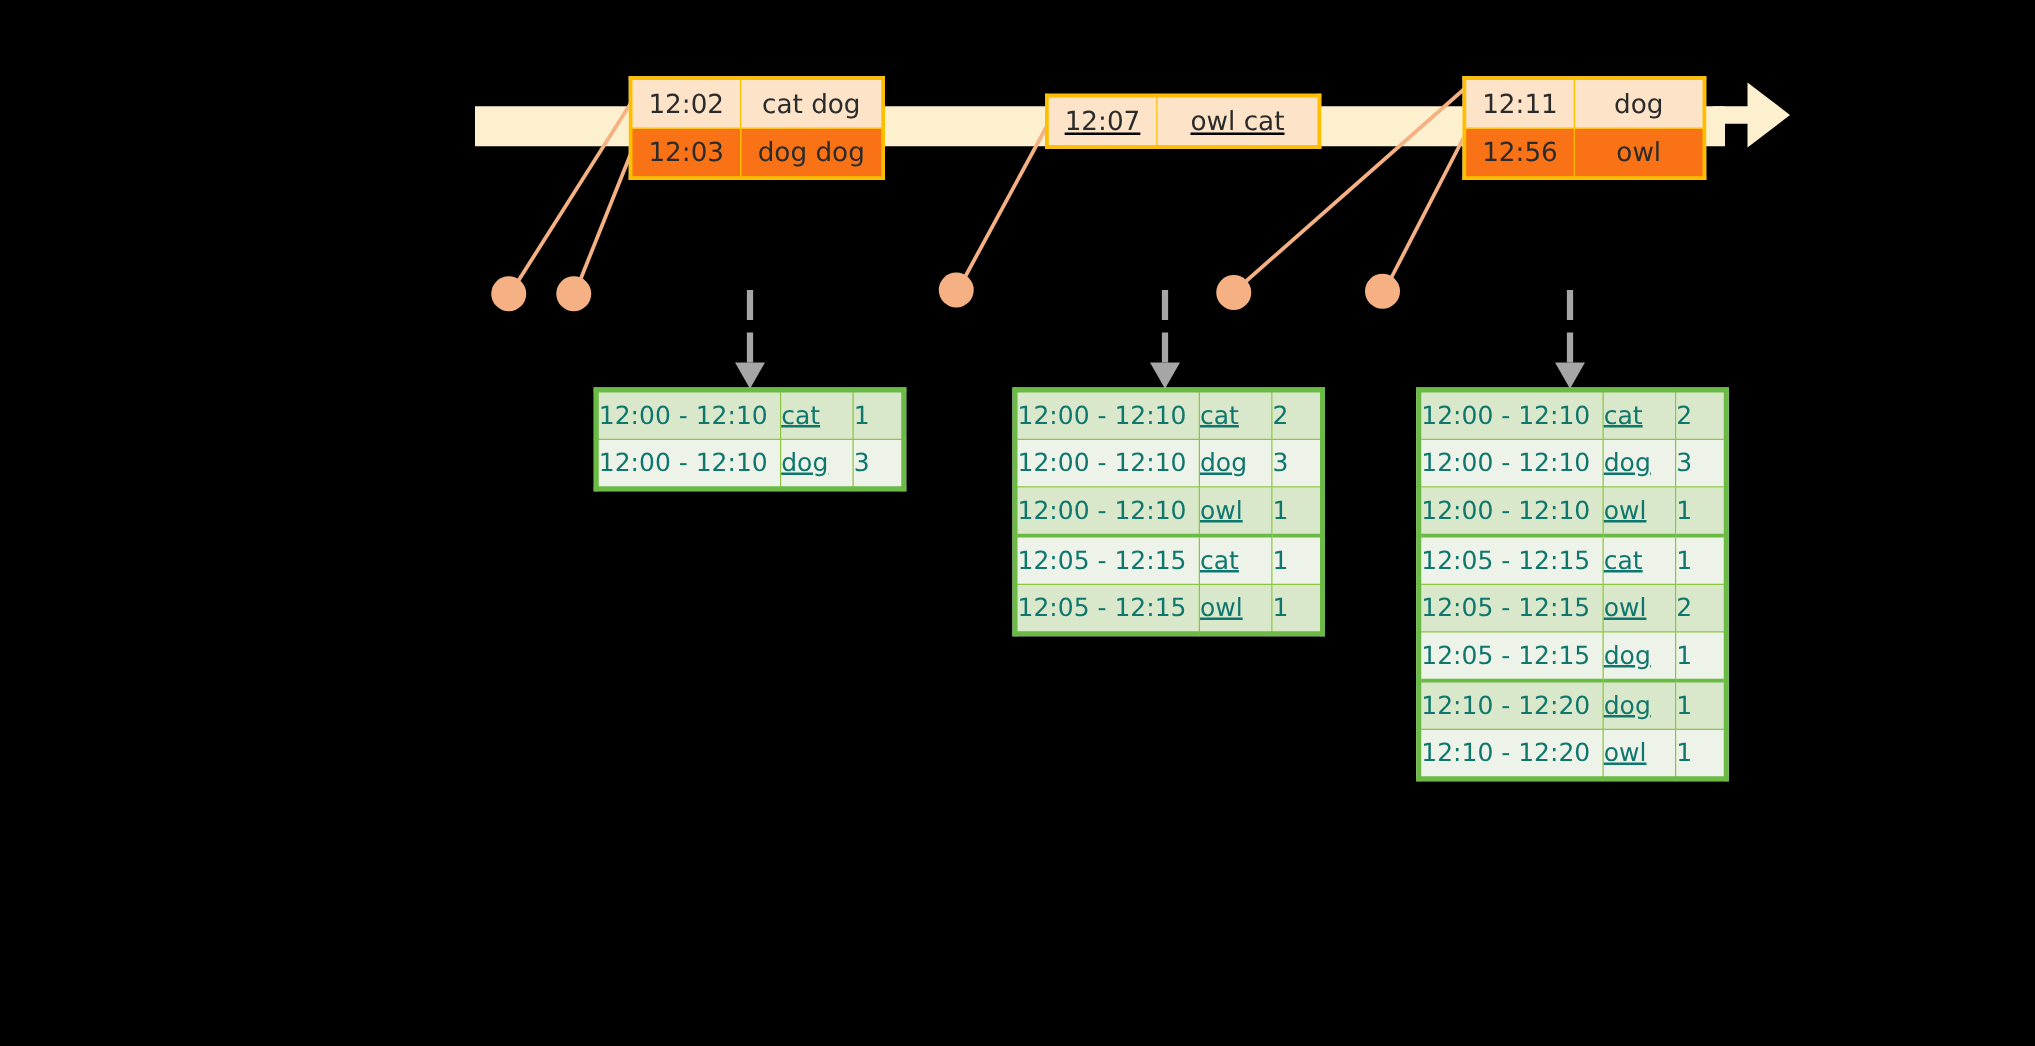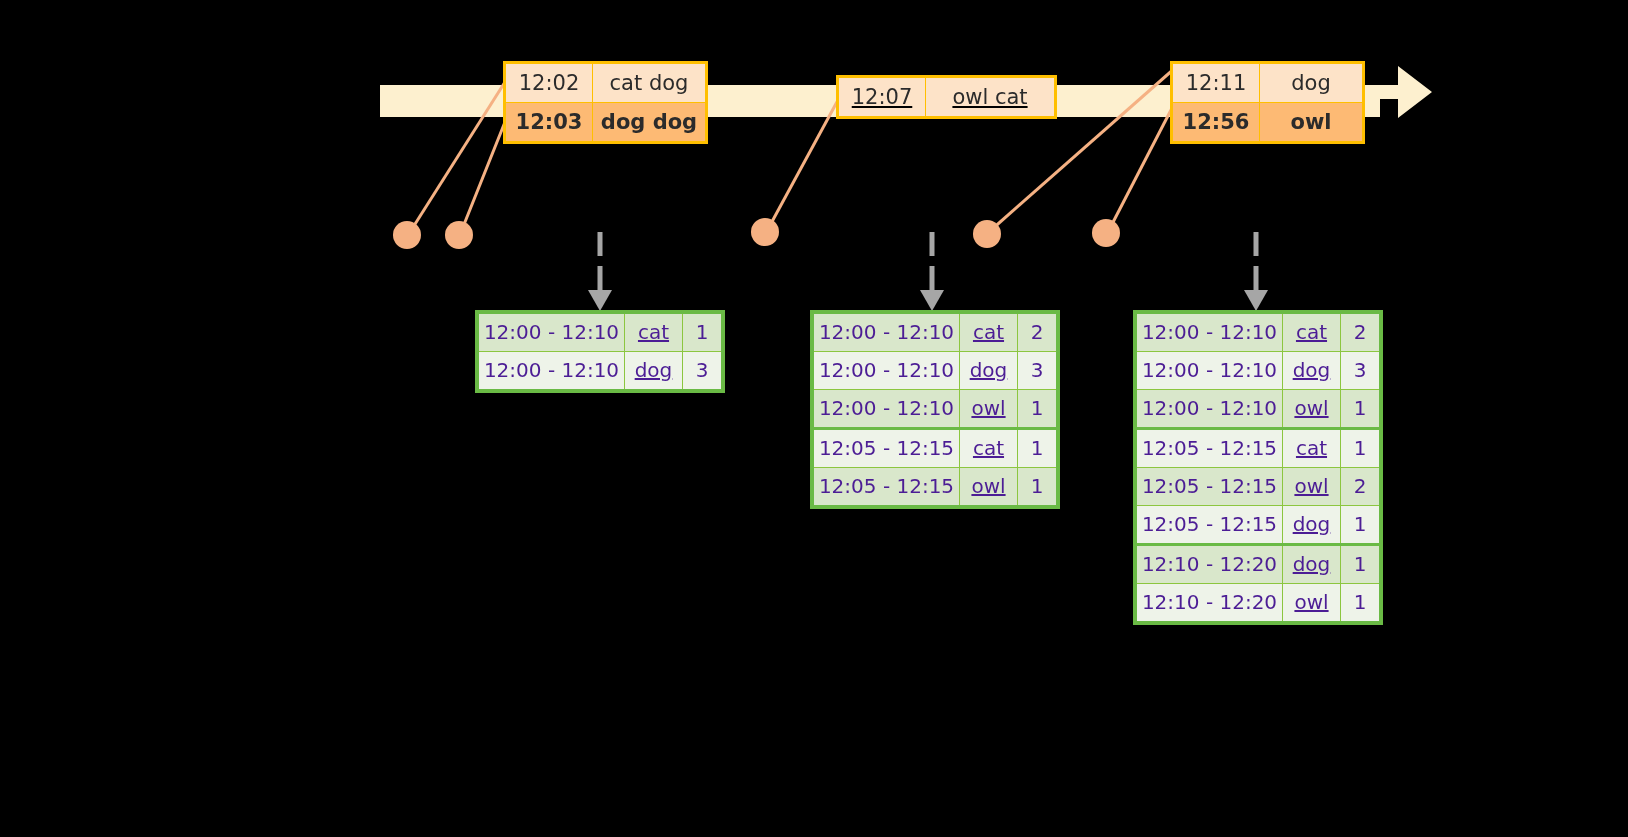--- a/index.html
+++ b/index.html
@@ -47,39 +47,39 @@
     font-size: 21px;
     color: #2b2b2b;
     text-align: center;
     font-family: "DejaVu Sans", sans-serif;
     padding: 0;
     height: 38px;
     line-height: 38px;
     white-space: nowrap;
   }
   .event-table tr.shade td { background: #fde3c8; }
-  .event-table tr.plain td { background: #fdba74; font-weight: bold; }
+  .event-table tr.plain td { background: #f97316; }
   .ev-time { width: 86px; }
   .ev-words { width: 112px; }
   .ev-words-wide { width: 128px; }
   .ev-words-narrow { width: 102px; }
 
   
   .result-table {
     position: absolute;
     border: 4px solid #6aba45;
     border-collapse: collapse;
     background: #ffffff;
     z-index: 4;
   }
   .result-table td {
     border: 1.5px solid #8cc63f;
     font-size: 20px;
-    color: #4c1d95;
-    text-align: center;
+    color: #0f766e;
+    text-align: left;
     font-family: "DejaVu Sans", sans-serif;
     padding: 0;
     height: 37px;
     line-height: 37px;
     white-space: nowrap;
   }
   .result-table tr.shade td { background: #d9e7cb; }
   .result-table tr.plain td { background: #eef3e9; }
   .rt-win  { width: 145px; }
   .rt-word { width: 57px; text-decoration: underline; }

